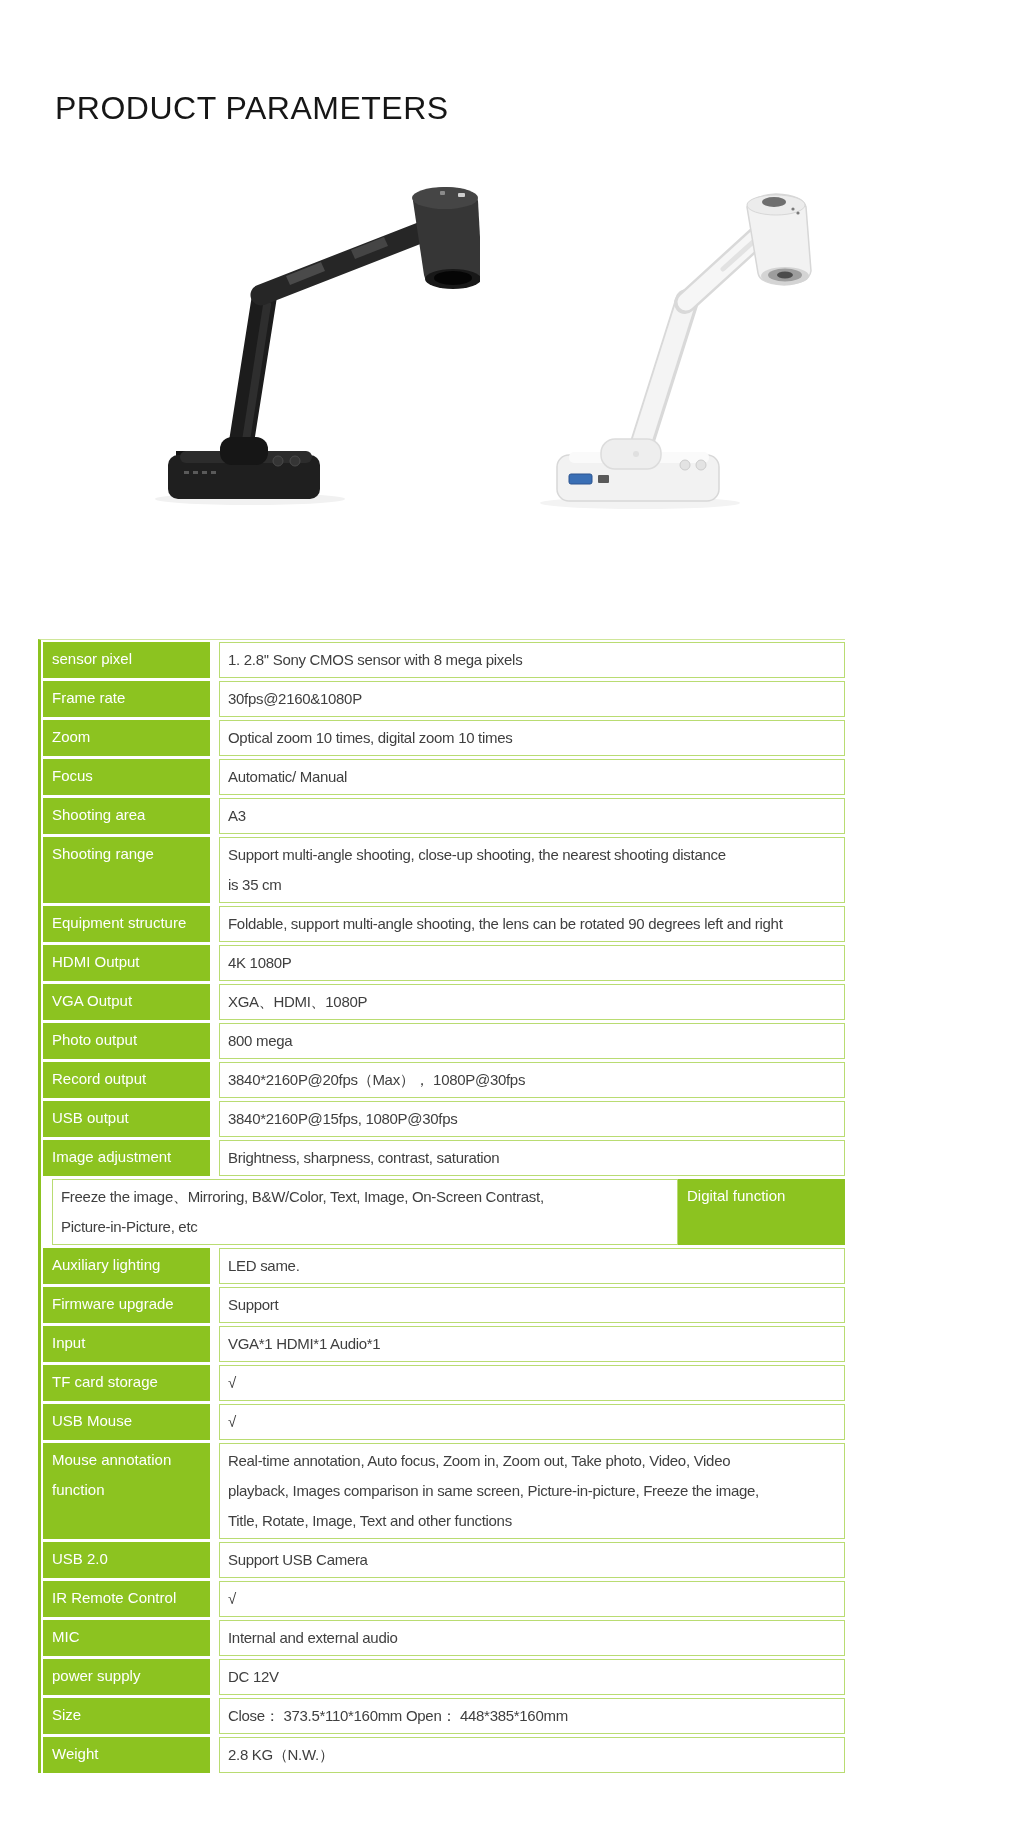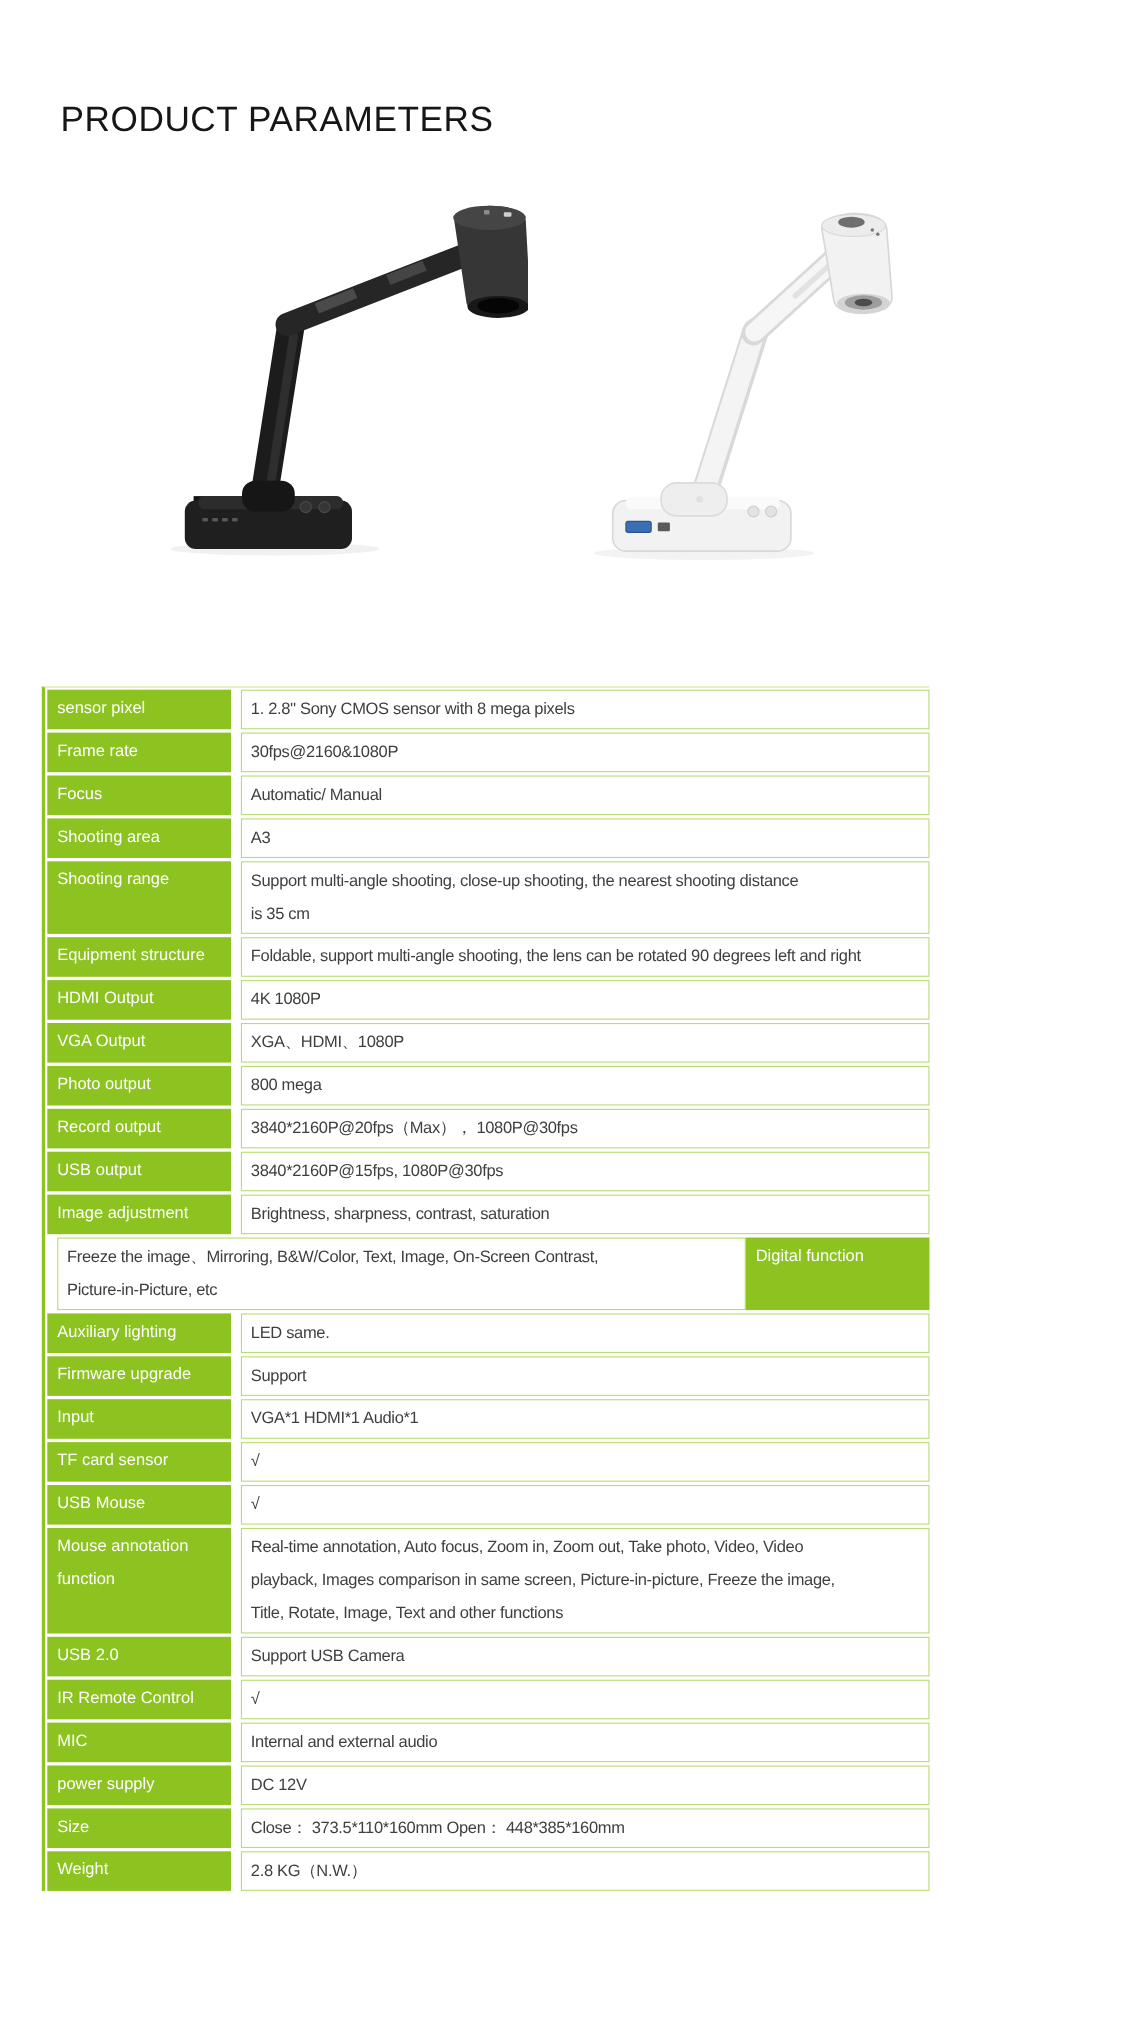--- a/index.html
+++ b/index.html
@@ -10,21 +10,21 @@
   }
   .page-title{
     position:absolute;left:55px;top:90px;margin:0;
     font-size:32px;font-weight:400;color:#161616;letter-spacing:.5px;
   }
   .products{position:absolute;left:0;top:165px;width:1024px;height:350px;}
   .product-svg{position:absolute;}
   .product-black{left:140px;top:0;}
   .product-white{left:485px;top:8px;}
   .spec-table{
-    position:absolute;left:38px;top:624px;width:807px;
+    position:absolute;left:38px;top:639px;width:807px;
     border-left:3px solid #8cc320;border-top:1px solid #cfe69a;
     padding-left:2px;box-sizing:border-box;
   }
   .spec-row{display:flex;align-items:stretch;margin-top:3px;}
   .spec-row:first-child{margin-top:2px;}
   .spec-cell{box-sizing:border-box;font-size:15px;line-height:30px;}
   .spec-label{
     width:167px;flex:0 0 167px;background:#8cc320;color:#ffffff;
     padding:2px 6px 2px 9px;letter-spacing:0;
   }
@@ -111,20 +111,24 @@
   <div class="spec-row">
     <div class="spec-cell spec-label">sensor pixel</div>
     <div class="spec-cell spec-value">1. 2.8'' Sony CMOS sensor with 8 mega pixels</div>
   </div>
 
   <div class="spec-row">
     <div class="spec-cell spec-label">Frame rate</div>
     <div class="spec-cell spec-value">30fps@2160&amp;1080P</div>
   </div>
 
+  <div class="spec-row">
+    <div class="spec-cell spec-label">Zoom</div>
+    <div class="spec-cell spec-value">Optical zoom 10 times, digital zoom 10 times</div>
+  </div>
 
   <div class="spec-row">
     <div class="spec-cell spec-label">Focus</div>
     <div class="spec-cell spec-value">Automatic/ Manual</div>
   </div>
 
   <div class="spec-row">
     <div class="spec-cell spec-label">Shooting area</div>
     <div class="spec-cell spec-value">A3</div>
   </div>
@@ -186,21 +190,21 @@
     <div class="spec-cell spec-value">Support</div>
   </div>
 
   <div class="spec-row">
     <div class="spec-cell spec-label">Input</div>
     <div class="spec-cell spec-value">VGA*1 HDMI*1 Audio*1</div>
   </div>
 
 
   <div class="spec-row">
-    <div class="spec-cell spec-label">TF card sensor</div>
+    <div class="spec-cell spec-label">TF card storage</div>
     <div class="spec-cell spec-value">√</div>
   </div>
 
   <div class="spec-row">
     <div class="spec-cell spec-label">USB Mouse</div>
     <div class="spec-cell spec-value">√</div>
   </div>
 
   <div class="spec-row">
     <div class="spec-cell spec-label">Mouse annotation function</div>

